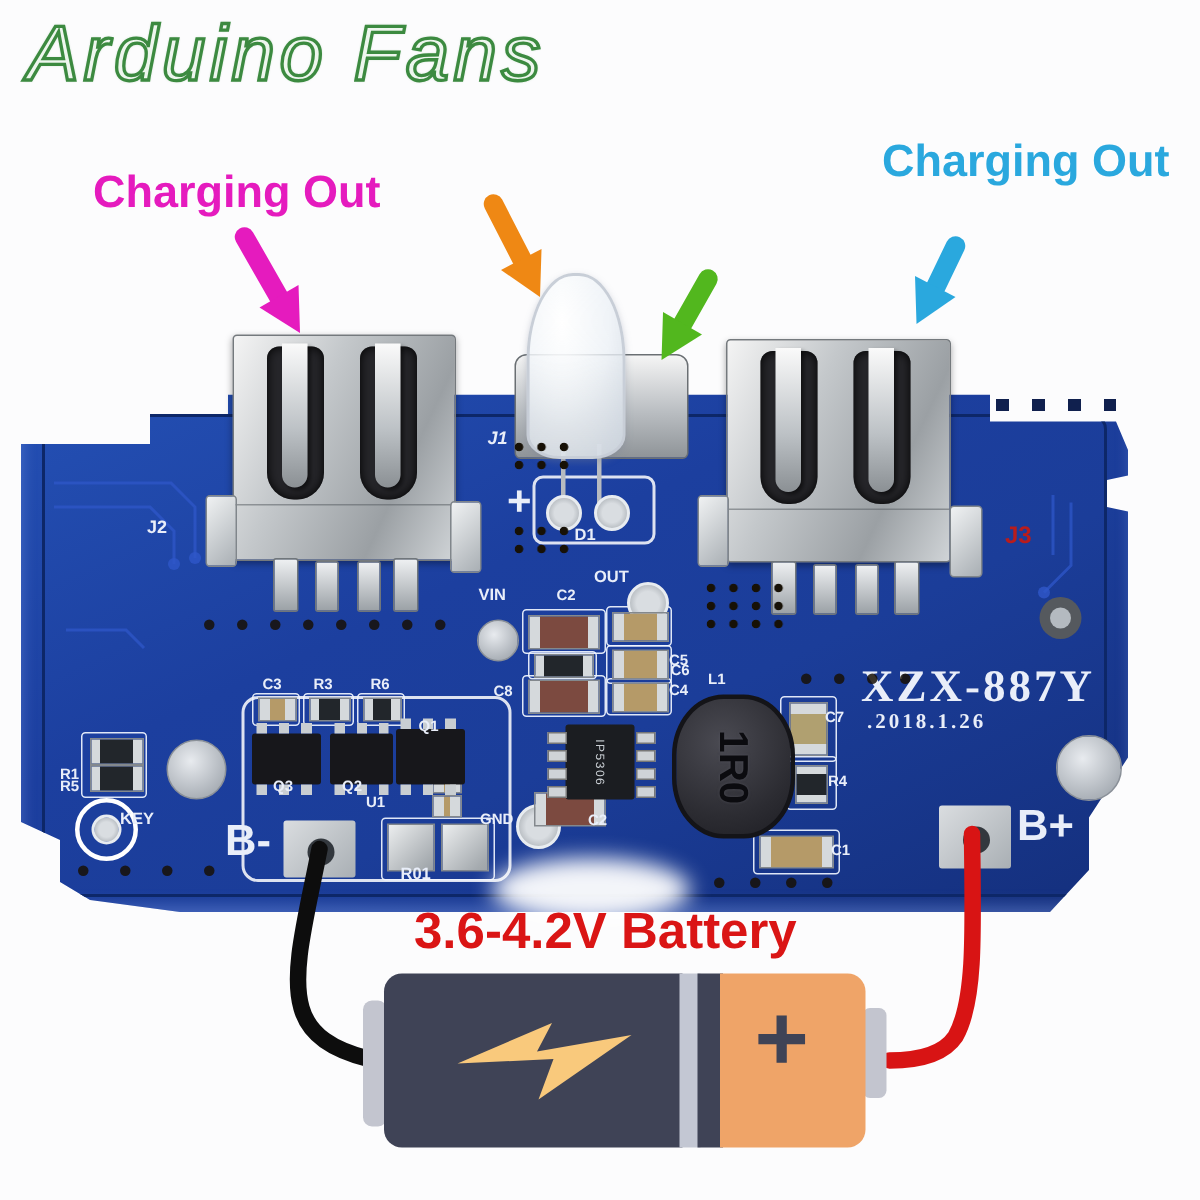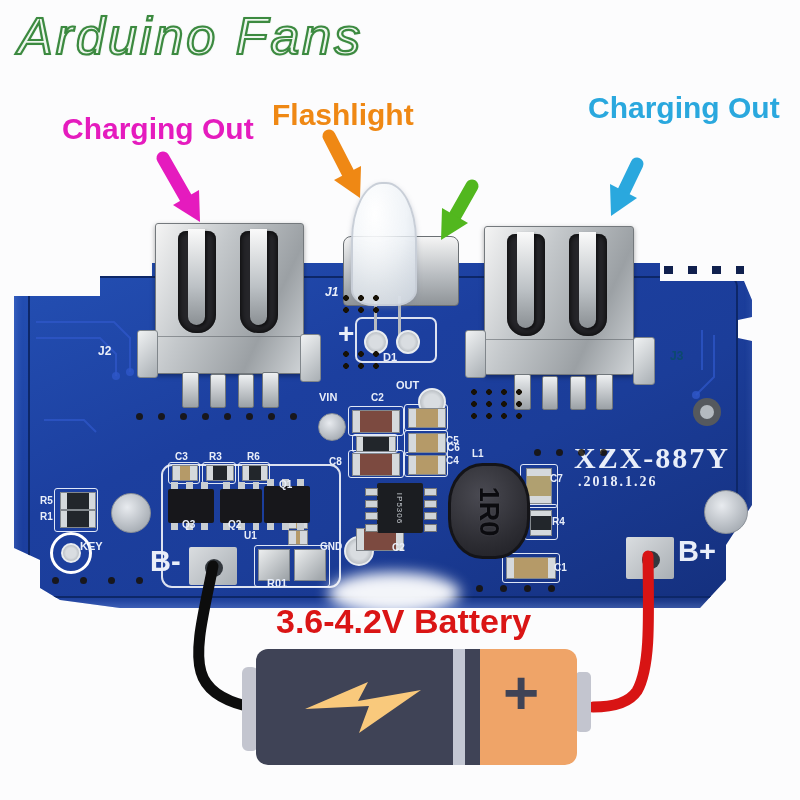--- a/index.html
+++ b/index.html
@@ -87,21 +87,20 @@
   .bat{position:absolute;}
   .bplus-glyph{position:absolute;left:503px;top:662px;font-size:62px;font-weight:bold;line-height:1;}
 </style>
 </head>
 <body>
 
 <div class="stage">
 
   <div class="wm">Arduino Fans</div>
   <div class="lbl" style="left: 62px; top: 112px; color: rgb(229, 27, 190);">Charging Out</div>
-  <div class="lbl" style="left: 272px; top: 98px; color: rgb(239, 136, 20);">Flashlight</div>
   <div class="lbl" style="left: 588px; top: 91px; color: rgb(42, 168, 222);">Charging Out</div>
 
   <div class="pcb">
     <div class="pcb-outline"></div>
     <svg class="traces" width="740" height="350">
       <g fill="none" stroke="#2f57c9" stroke-width="2" opacity="0.75">
         <path d="M22,62 h78 l16,16 v34"></path>
         <path d="M22,78 h64 l16,16 v22"></path>
         <path d="M30,160 h40 l12,12"></path>
         <path d="M700,75 v42 l-18,18"></path>
@@ -225,41 +224,41 @@
   <div class="leg" style="left:398px;top:296px;height:52px"></div>
   <div class="padring" style="left:364px;top:330px;width:20px;height:20px"></div>
   <div class="padring" style="left:396px;top:330px;width:20px;height:20px"></div>
   <div class="led"></div>
 
   <div class="glow" style="left:328px;top:572px;width:132px;height:42px"></div>
 
   <div class="abs" style="left:0;top:0;width:800px;height:800px">
       <span class="silk" style="left: 98px; top: 345px; font-size: 12px; color: rgb(233, 238, 249);">J2</span>
       <span class="silk" style="left: 325px; top: 286px; font-size: 12px; color: rgb(233, 238, 249); font-style: italic;">J1</span>
-      <span class="silk" style="left: 670px; top: 350px; font-size: 12px; color: #0c4a6e;">J3</span>
+      <span class="silk" style="left: 670px; top: 350px; font-size: 16px; color: #b91c1c;">J3</span>
       <span class="silk" style="left: 383px; top: 352px; font-size: 11px; color: rgb(233, 238, 249);">D1</span>
       <span class="silk" style="left: 338px; top: 320px; font-size: 28px; color: rgb(233, 238, 249);">+</span>
       <span class="silk" style="left: 319px; top: 392px; font-size: 11px; color: rgb(233, 238, 249);">VIN</span>
       <span class="silk" style="left: 396px; top: 380px; font-size: 11px; color: rgb(233, 238, 249);">OUT</span>
       <span class="silk" style="left: 371px; top: 393px; font-size: 10px; color: rgb(233, 238, 249);">C2</span>
       <span class="silk" style="left: 447px; top: 412px; font-size: 10px; color: rgb(233, 238, 249); margin-top: 31px;">C6</span>
       <span class="silk" style="left: 446px; top: 436px; font-size: 10px; color: rgb(233, 238, 249);">C5</span>
       <span class="silk" style="left: 446px; top: 456px; font-size: 10px; color: rgb(233, 238, 249);">C4</span>
       <span class="silk" style="left: 329px; top: 457px; font-size: 10px; color: rgb(233, 238, 249);">C8</span>
       <span class="silk" style="left: 472px; top: 449px; font-size: 10px; color: rgb(233, 238, 249);">L1</span>
       <span class="silk" style="left: 550px; top: 474px; font-size: 10px; color: rgb(233, 238, 249);">C7</span>
       <span class="silk" style="left: 552px; top: 517px; font-size: 10px; color: rgb(233, 238, 249);">R4</span>
       <span class="silk" style="left: 554px; top: 563px; font-size: 10px; color: rgb(233, 238, 249);">C1</span>
       <span class="silk" style="left: 175px; top: 452px; font-size: 10px; color: rgb(233, 238, 249);">C3</span>
       <span class="silk" style="left: 209px; top: 452px; font-size: 10px; color: rgb(233, 238, 249);">R3</span>
       <span class="silk" style="left: 247px; top: 452px; font-size: 10px; color: rgb(233, 238, 249);">R6</span>
       <span class="silk" style="left: 182px; top: 520px; font-size: 10px; color: rgb(233, 238, 249);">Q3</span>
       <span class="silk" style="left: 228px; top: 520px; font-size: 10px; color: rgb(233, 238, 249);">Q2</span>
       <span class="silk" style="left: 279px; top: 480px; font-size: 10px; color: rgb(233, 238, 249);">Q1</span>
-      <span class="silk" style="left: 40px; top: 496px; font-size: 10px; color: rgb(233, 238, 249);">R5</span>
+      <span class="silk" style="left: 40px; top: 520px; font-size: 10px; color: rgb(233, 238, 249);">R5</span>
       <span class="silk" style="left: 40px; top: 512px; font-size: 10px; color: rgb(233, 238, 249);">R1</span>
       <span class="silk" style="left: 80px; top: 541px; font-size: 11px; color: rgb(233, 238, 249);">KEY</span>
       <span class="silk" style="left: 320px; top: 542px; font-size: 10px; color: rgb(233, 238, 249);">GND</span>
       <span class="silk" style="left: 244px; top: 531px; font-size: 10px; color: rgb(233, 238, 249);">U1</span>
       <span class="silk" style="left: 267px; top: 578px; font-size: 11px; color: rgb(233, 238, 249);">R01</span>
       <span class="silk" style="left: 392px; top: 543px; font-size: 10px; color: rgb(233, 238, 249);">C2</span>
       <span class="silk serif" style="left: 574px; top: 443px; font-size: 30px; color: rgb(233, 238, 249);">XZX-887Y</span>
       <span class="silk serif" style="left: 578px; top: 475px; font-size: 14px; color: rgb(233, 238, 249);">.2018.1.26</span>
       <span class="silk" style="left: 150px; top: 547px; font-size: 29px; color: rgb(233, 238, 249);">B-</span>
       <span class="silk" style="left: 678px; top: 537px; font-size: 29px; color: rgb(233, 238, 249);">B+</span>

